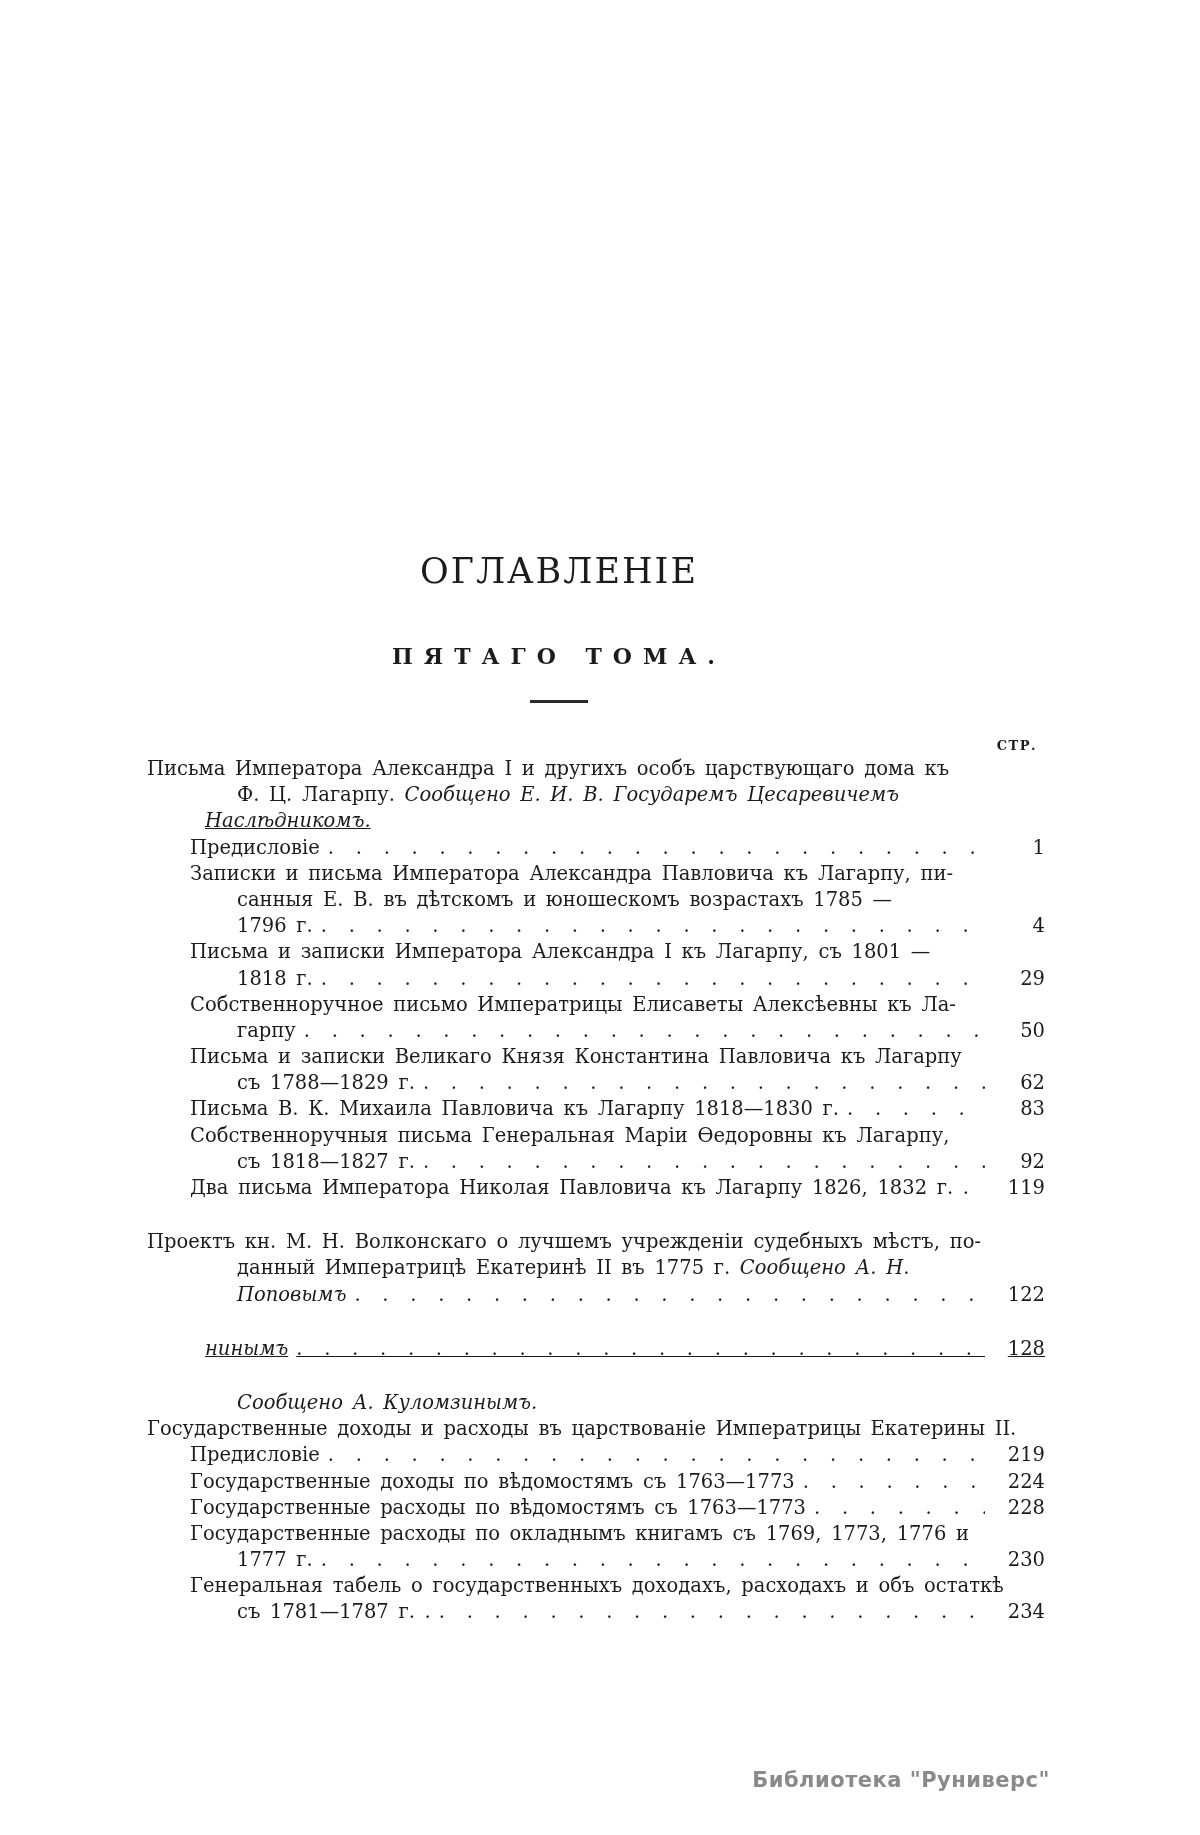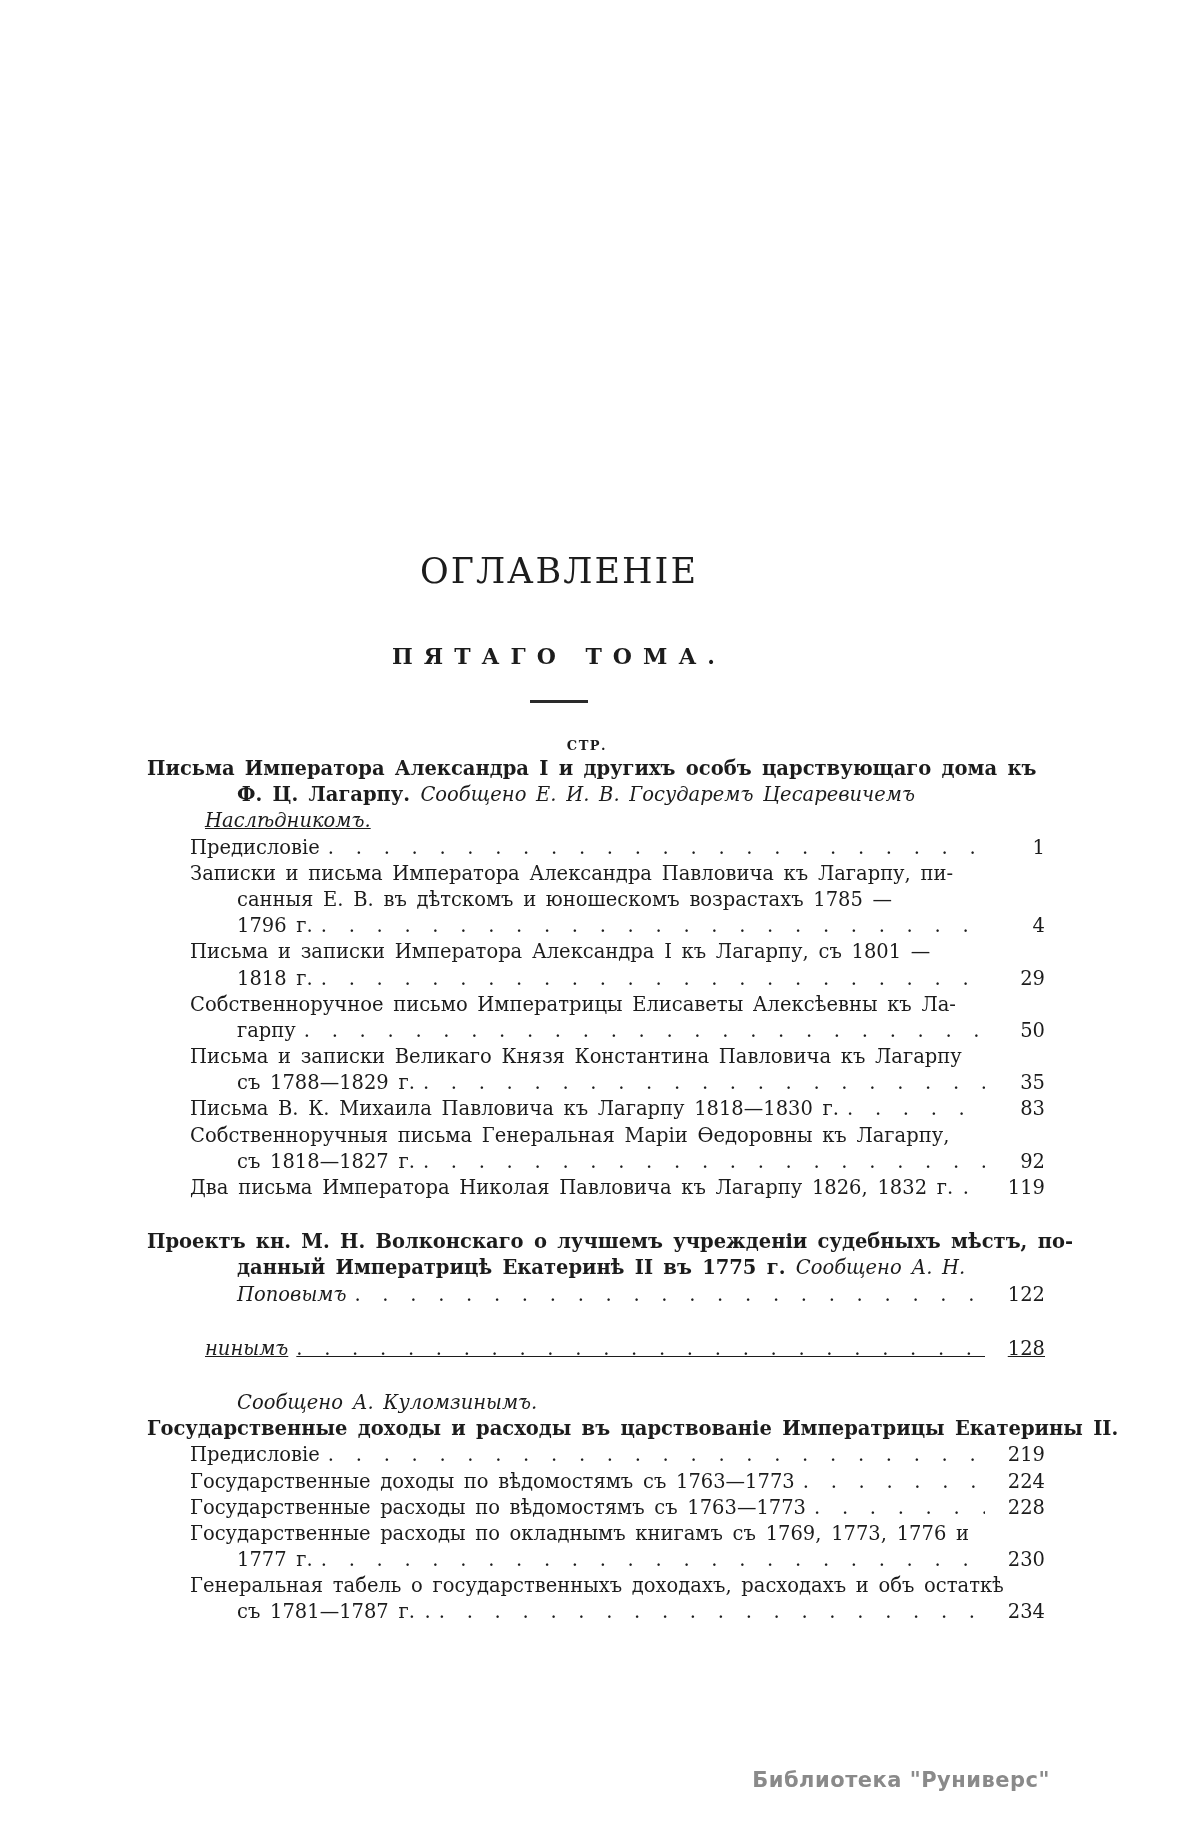--- a/index.html
+++ b/index.html
@@ -27,33 +27,33 @@
     font-size:22px; font-weight:bold;
     letter-spacing:11px; line-height:30px;
   }
   .rule {
     margin:29px auto 0 auto;
     width:58px; height:3px; background:#2a2a2a;
     border:none;
   }
   .str-label {
     margin-top:35px;
-    text-align:center; padding-right:8px;
+    text-align:right; padding-right:8px;
     font-size:13px; font-weight:bold; letter-spacing:1.5px;
     line-height:16px;
   }
   .toc { margin-top:2px; font-size:19.5px; }
   .toc-section + .toc-section { margin-top:28px; }
   .toc-line {
     display:flex; align-items:baseline;
     line-height:26.2px; height:26.2px;
     word-spacing:3.5px;
   }
   .txt { white-space:nowrap; flex:none; }
-  .sb { font-weight:bold;margin-top:44px; }
+  .sb { font-weight:normal;margin-top:44px; }
   .si { font-style:italic; }
   .sr { }
   .lead { flex:1 1 auto; min-width:8px; overflow:hidden; white-space:nowrap; }
   .lead.dots::after {
     content:". . . . . . . . . . . . . . . . . . . . . . . . . . . . . . . . . . . . . . . . . . . . . . . . . . . . . . . . . . . . . . . . . . . . . . . . . . . .";
     letter-spacing:6px;
     padding-left:8px;
   }
   .pg { flex:none; width:60px; text-align:right; white-space:nowrap; }
   .ind-h1  { padding-left:10px; }
@@ -121,21 +121,21 @@
             <span class="txt"><span class="sr">гарпу</span></span>
             <span class="lead dots"></span>
             <span class="pg">50</span>
           </div>
           <div class="toc-line ind-e1">
             <span class="txt"><span class="sr">Письма и записки Великаго Князя Константина Павловича къ Лагарпу</span></span>
           </div>
           <div class="toc-line ind-e2">
             <span class="txt"><span class="sr">съ 1788—1829 г.</span></span>
             <span class="lead dots"></span>
-            <span class="pg">35</span>
+            <span class="pg">62</span>
           </div>
           <div class="toc-line ind-e1">
             <span class="txt"><span class="sr">Письма В. К. Михаила Павловича къ Лагарпу 1818—1830 г.</span></span>
             <span class="lead dots"></span>
             <span class="pg">83</span>
           </div>
           <div class="toc-line ind-e1">
             <span class="txt"><span class="sr">Собственноручныя письма Генеральная Маріи Ѳедоровны къ Лагарпу,</span></span>
           </div>
           <div class="toc-line ind-e2">

